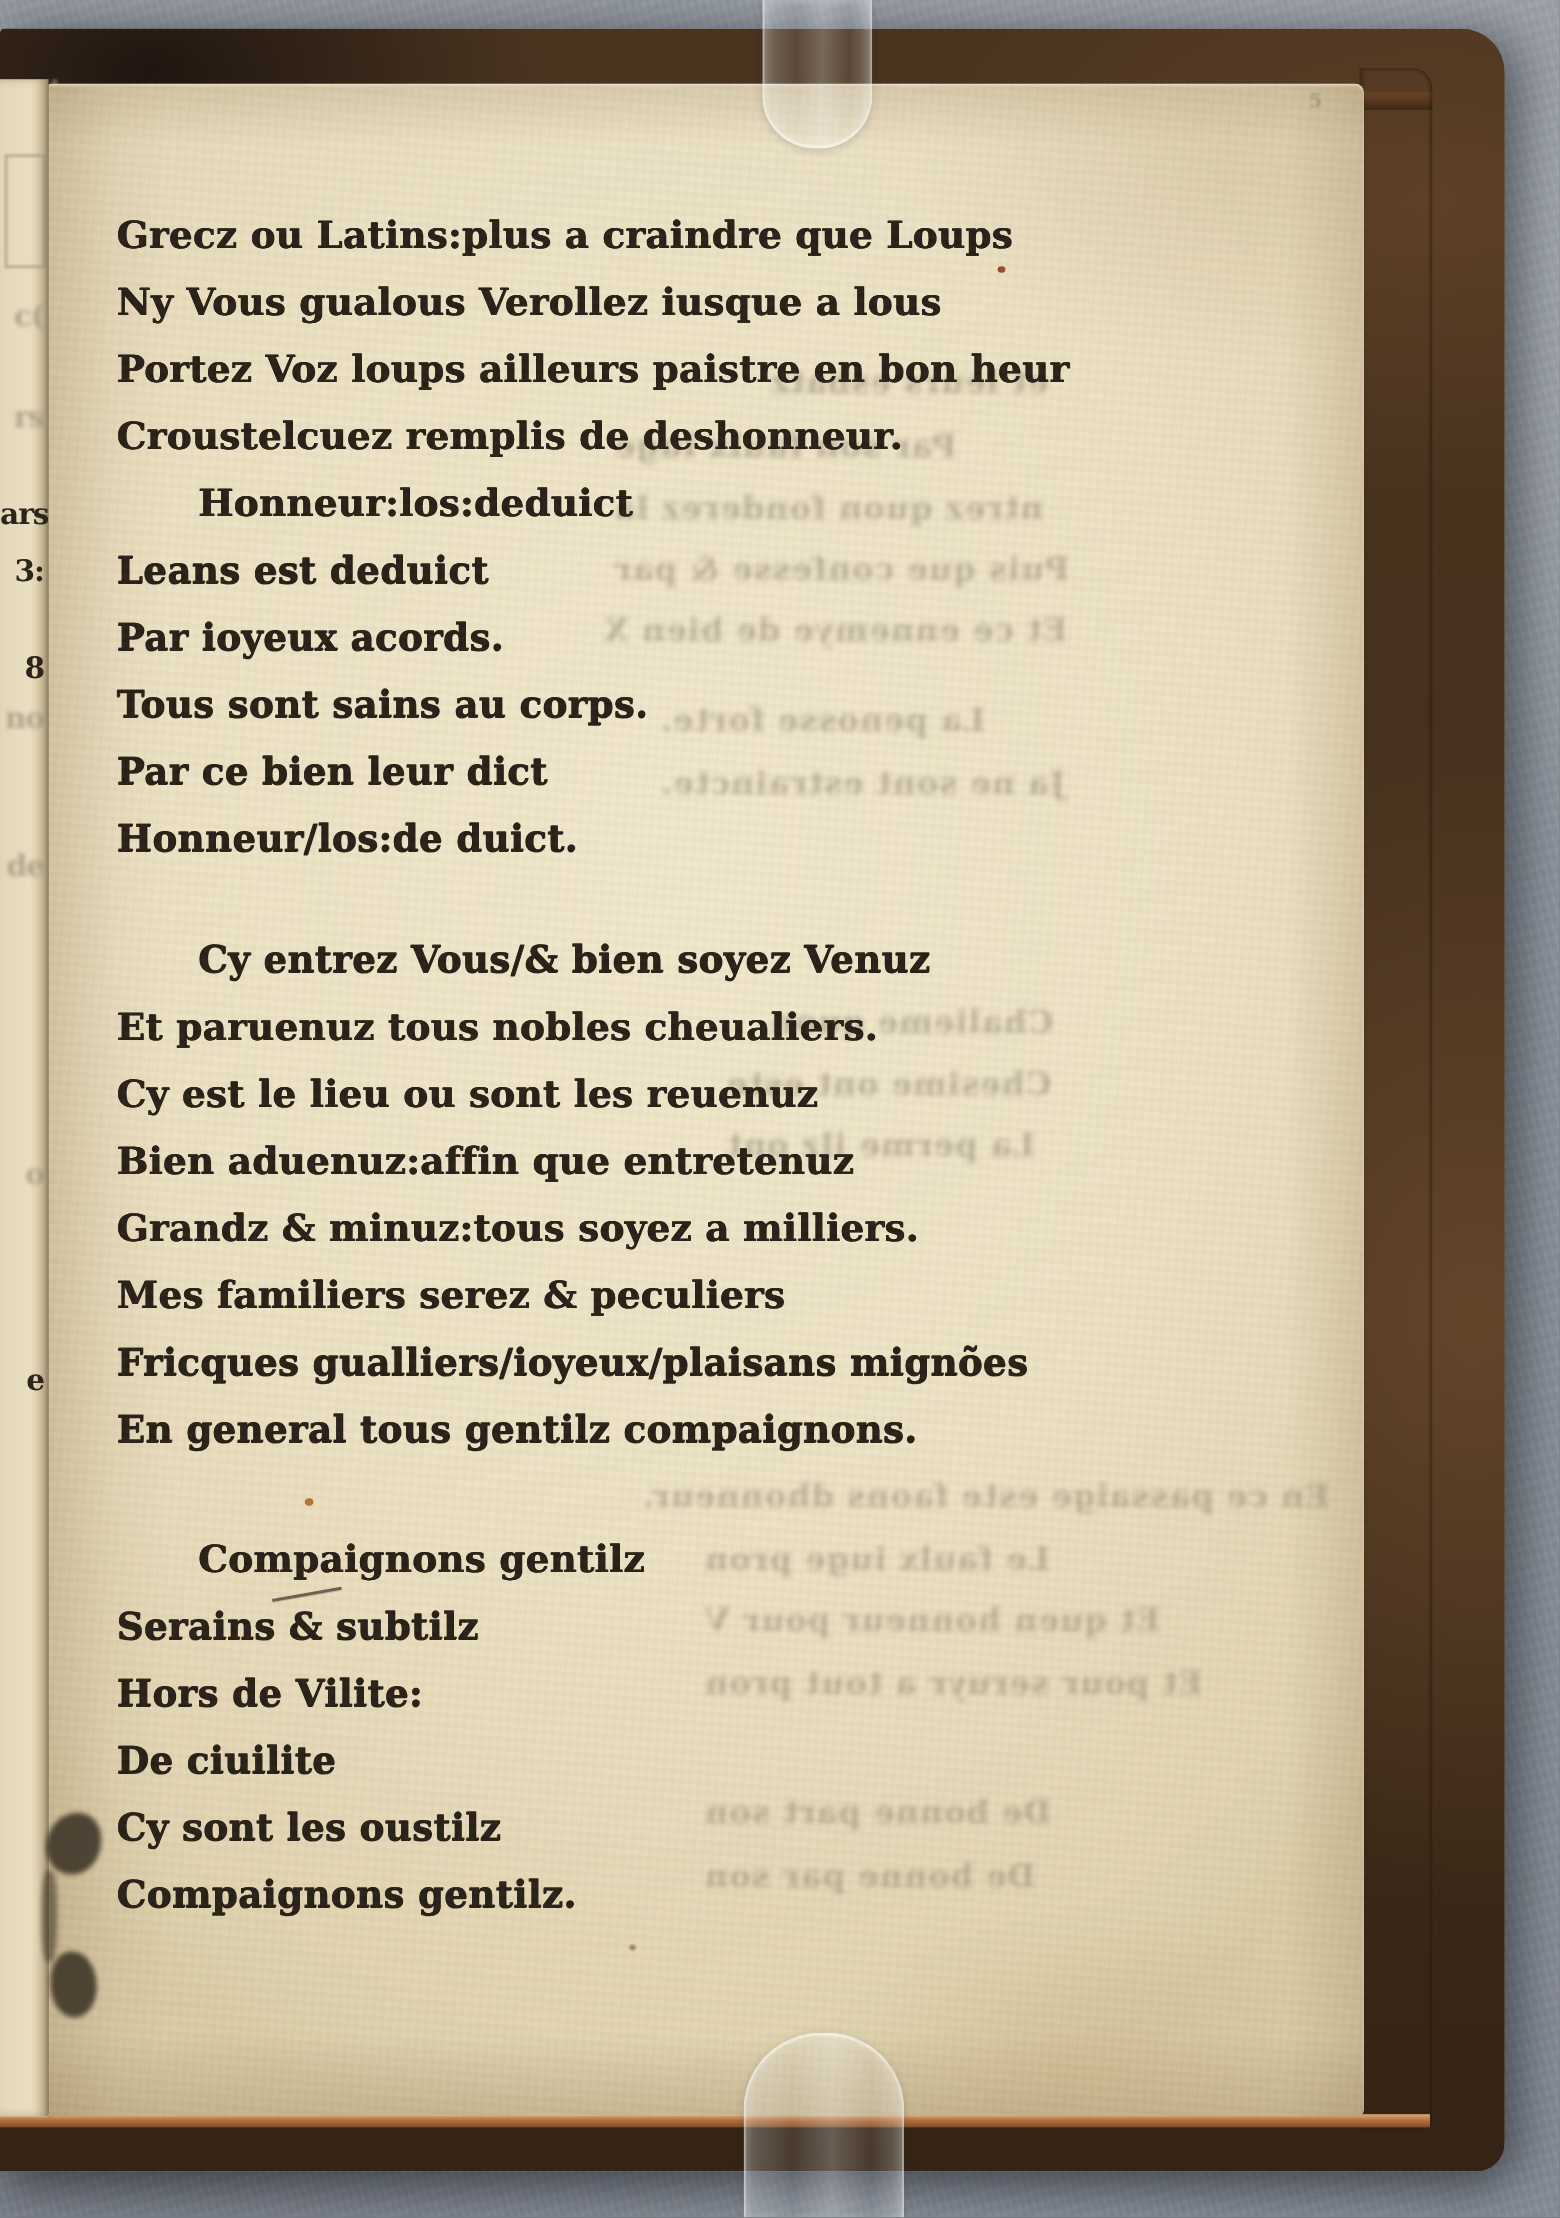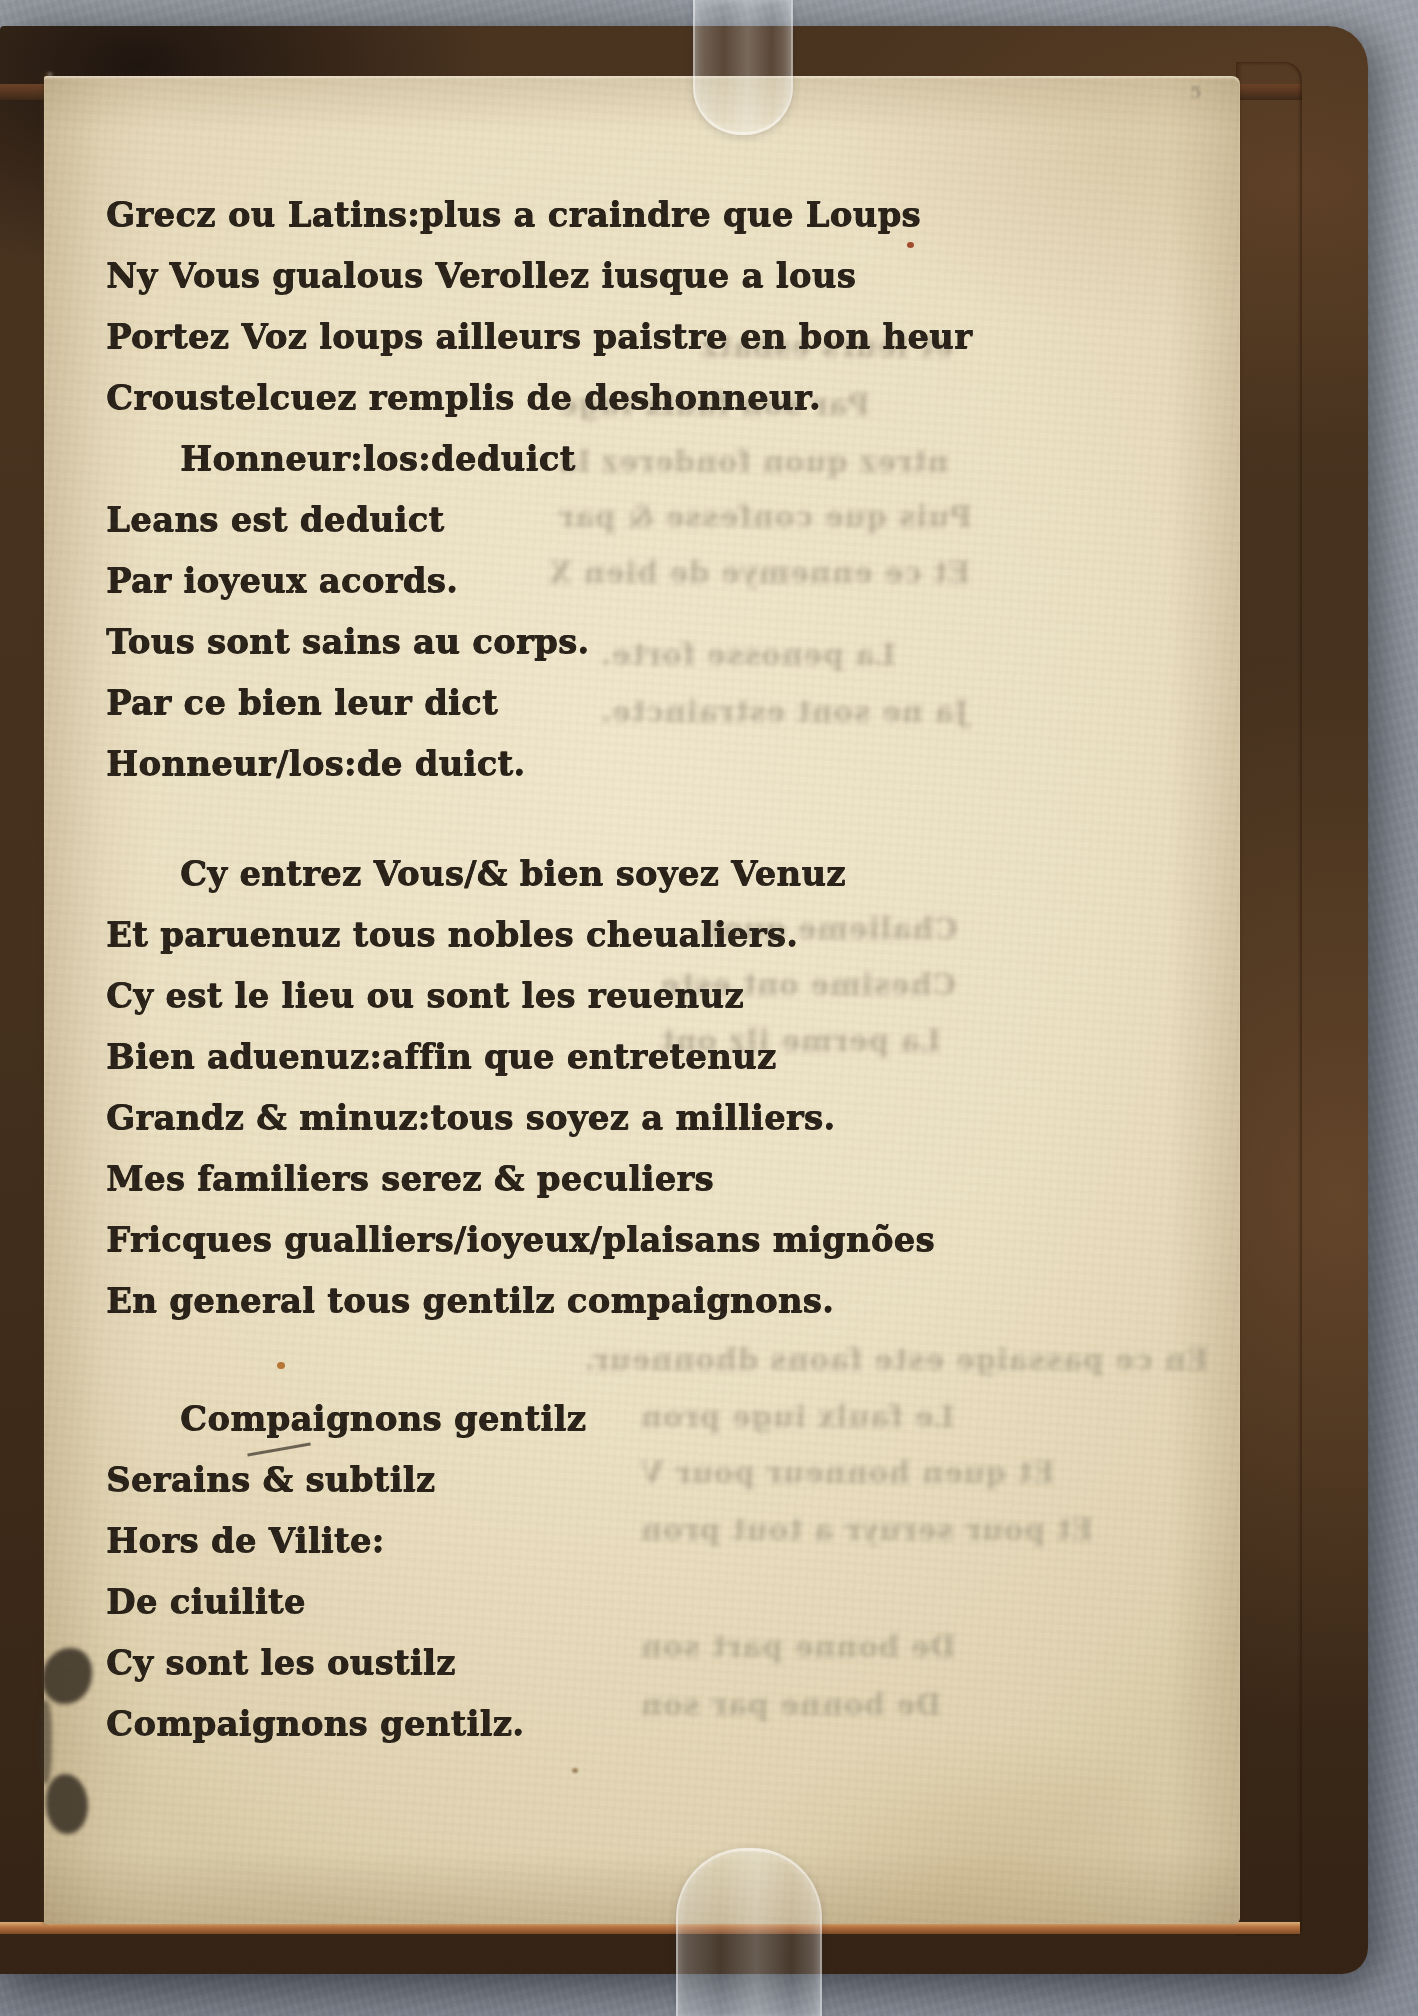--- a/index.html
+++ b/index.html
@@ -119,20 +119,34 @@
 
 <div class="scene">
 
   <div class="book">
     <div class="top-ridge"></div>
   </div>
 
   <div class="page-stack"></div>
   <div class="page-edge-bottom"></div>
 
+  <div class="sliver">
+    <div class="sliver-border"></div>
+    <div id="sliver-frags">
+        <div class="margin-frag faint" style="top: 200px;">c(</div>
+        <div class="margin-frag faint" style="top: 292px;">rs</div>
+        <div class="margin-frag" style="top: 380px;">ars</div>
+        <div class="margin-frag" style="top: 432px;">3:</div>
+        <div class="margin-frag" style="top: 520px;">8</div>
+        <div class="margin-frag faint" style="top: 566px;">no</div>
+        <div class="margin-frag faint" style="top: 700px;">de</div>
+        <div class="margin-frag faint" style="top: 980px;">o</div>
+        <div class="margin-frag" style="top: 1168px;">e</div>
+      </div>
+  </div>
   <div class="gutter-crease"></div>
 
   <div class="page">
     <div id="ghost-layer">
         <div class="ghost" style="left: 656px; top: 254px;">et leurs esbatz</div>
         <div class="ghost" style="left: 514px; top: 312px;">Par son faulx iuge</div>
         <div class="ghost" style="left: 514px; top: 369px;">ntrez quon fonderez la</div>
         <div class="ghost" style="left: 514px; top: 424px;">Puis que confesse &amp; par</div>
         <div class="ghost" style="left: 504px; top: 480px;">Et ce ennemye de bien X</div>
         <div class="ghost" style="left: 556px; top: 562px;">La penosse forte.</div>

